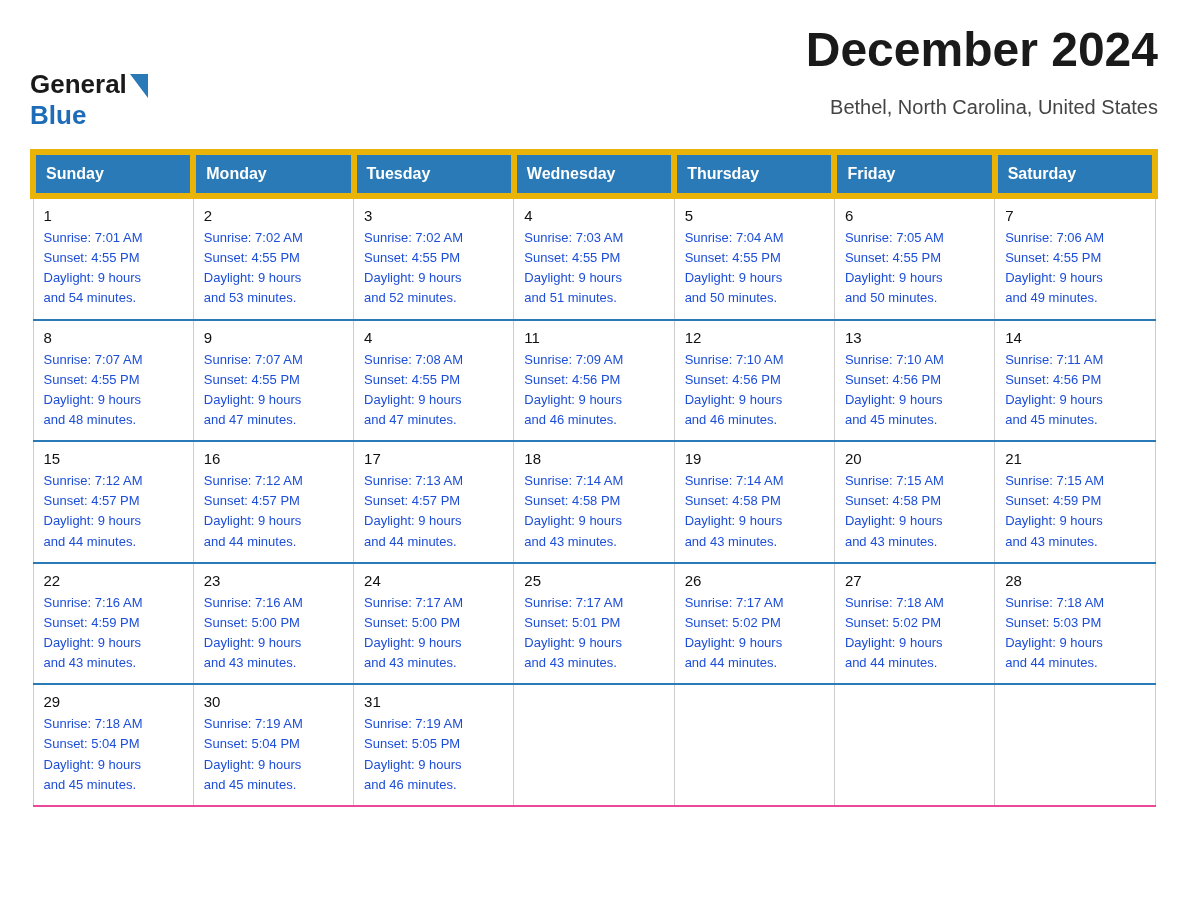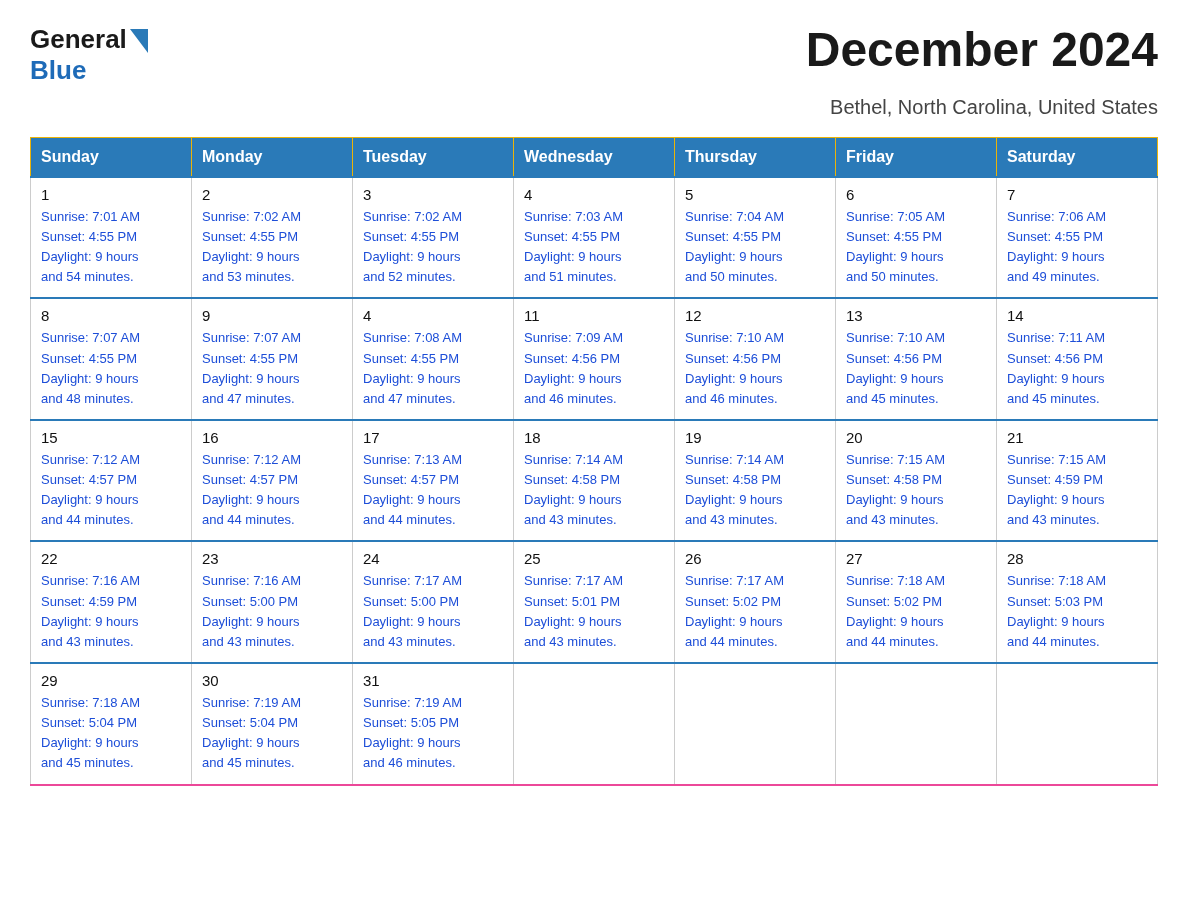--- a/index.html
+++ b/index.html
@@ -45,21 +45,21 @@
       border-collapse: collapse;
       table-layout: fixed;
     }
     .calendar-table thead tr th {
       background-color: #2a7ab8;
       color: #fff;
       font-size: 16px;
       font-weight: bold;
       padding: 10px 10px;
       text-align: left;
-      border: 1px solid #eab308;
+      border: 6px solid #eab308;
     }
     .calendar-table tbody tr td {
       vertical-align: top;
       padding: 8px 10px 10px 10px;
       border: 1px solid #ccc;
       font-size: 13px;
       color: #222;
       min-height: 90px;
       height: 115px;
     }
@@ -92,20 +92,21 @@
       border-top: 2px solid #2a7ab8;
     }
     .logo-wrapper {
       display: flex;
       flex-direction: column;
       align-items: flex-start;
     }
     .logo-line1 {
       display: flex;
       align-items: center;
+      margin-top: 45px;
     }
   </style>
 </head>
 <body>
 
 <div class="header-section">
   <div class="logo-wrapper">
     <div class="logo-line1">
       <span class="logo-text-general">General</span>
       <svg width="18" height="24" viewBox="0 0 18 24" style="margin-left:3px;margin-top:2px;">

